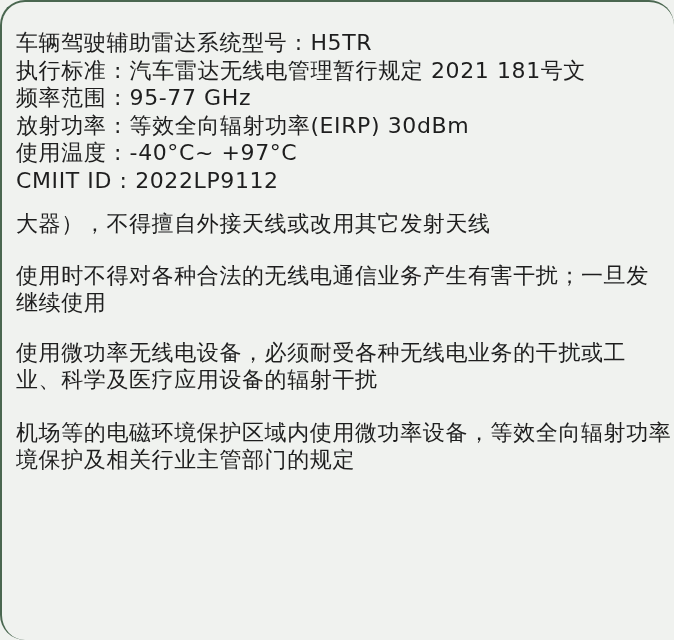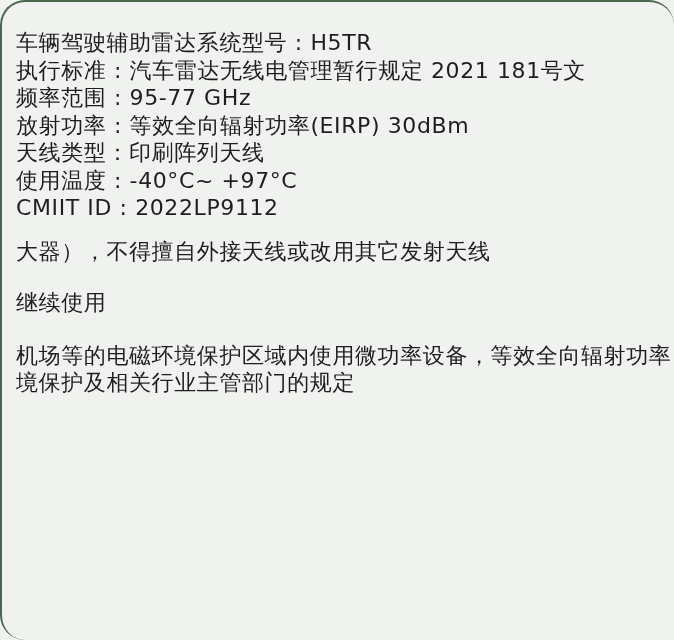--- a/index.html
+++ b/index.html
@@ -39,32 +39,36 @@
 </head>
 <body>
 
 <div class="frame">
 
   <div class="specs">
     <div class="line">车辆驾驶辅助雷达系统型号 : H5TR</div>
     <div class="line">执行标准 : 汽车雷达无线电管理暂行规定 2021 181号文</div>
     <div class="line">频率范围 : 95-77 GHz</div>
     <div class="line">放射功率 : 等效全向辐射功率(EIRP) 30dBm</div>
-    <div class="line">天线类型：印刷阵列天线</div>
     <div class="line">使用温度 : -40°C~ +97°C</div>
     <div class="line">CMIIT ID : 2022LP9112</div>
   </div>
 
   <div class="para para-1">
     <div class="line">大器），不得擅自外接天线或改用其它发射天线</div>
   </div>
 
   <div class="para para-2">
+    <div class="line">使用时不得对各种合法的无线电通信业务产生有害干扰；一旦发</div>
     <div class="line">继续使用</div>
   </div>
 
+  <div class="para para-3">
+    <div class="line">使用微功率无线电设备，必须耐受各种无线电业务的干扰或工</div>
+    <div class="line">业、科学及医疗应用设备的辐射干扰</div>
+  </div>
 
   <div class="para para-4">
     <div class="line">机场等的电磁环境保护区域内使用微功率设备，等效全向辐射功率</div>
     <div class="line">境保护及相关行业主管部门的规定</div>
   </div>
 
 </div>
 
 </body></html>

